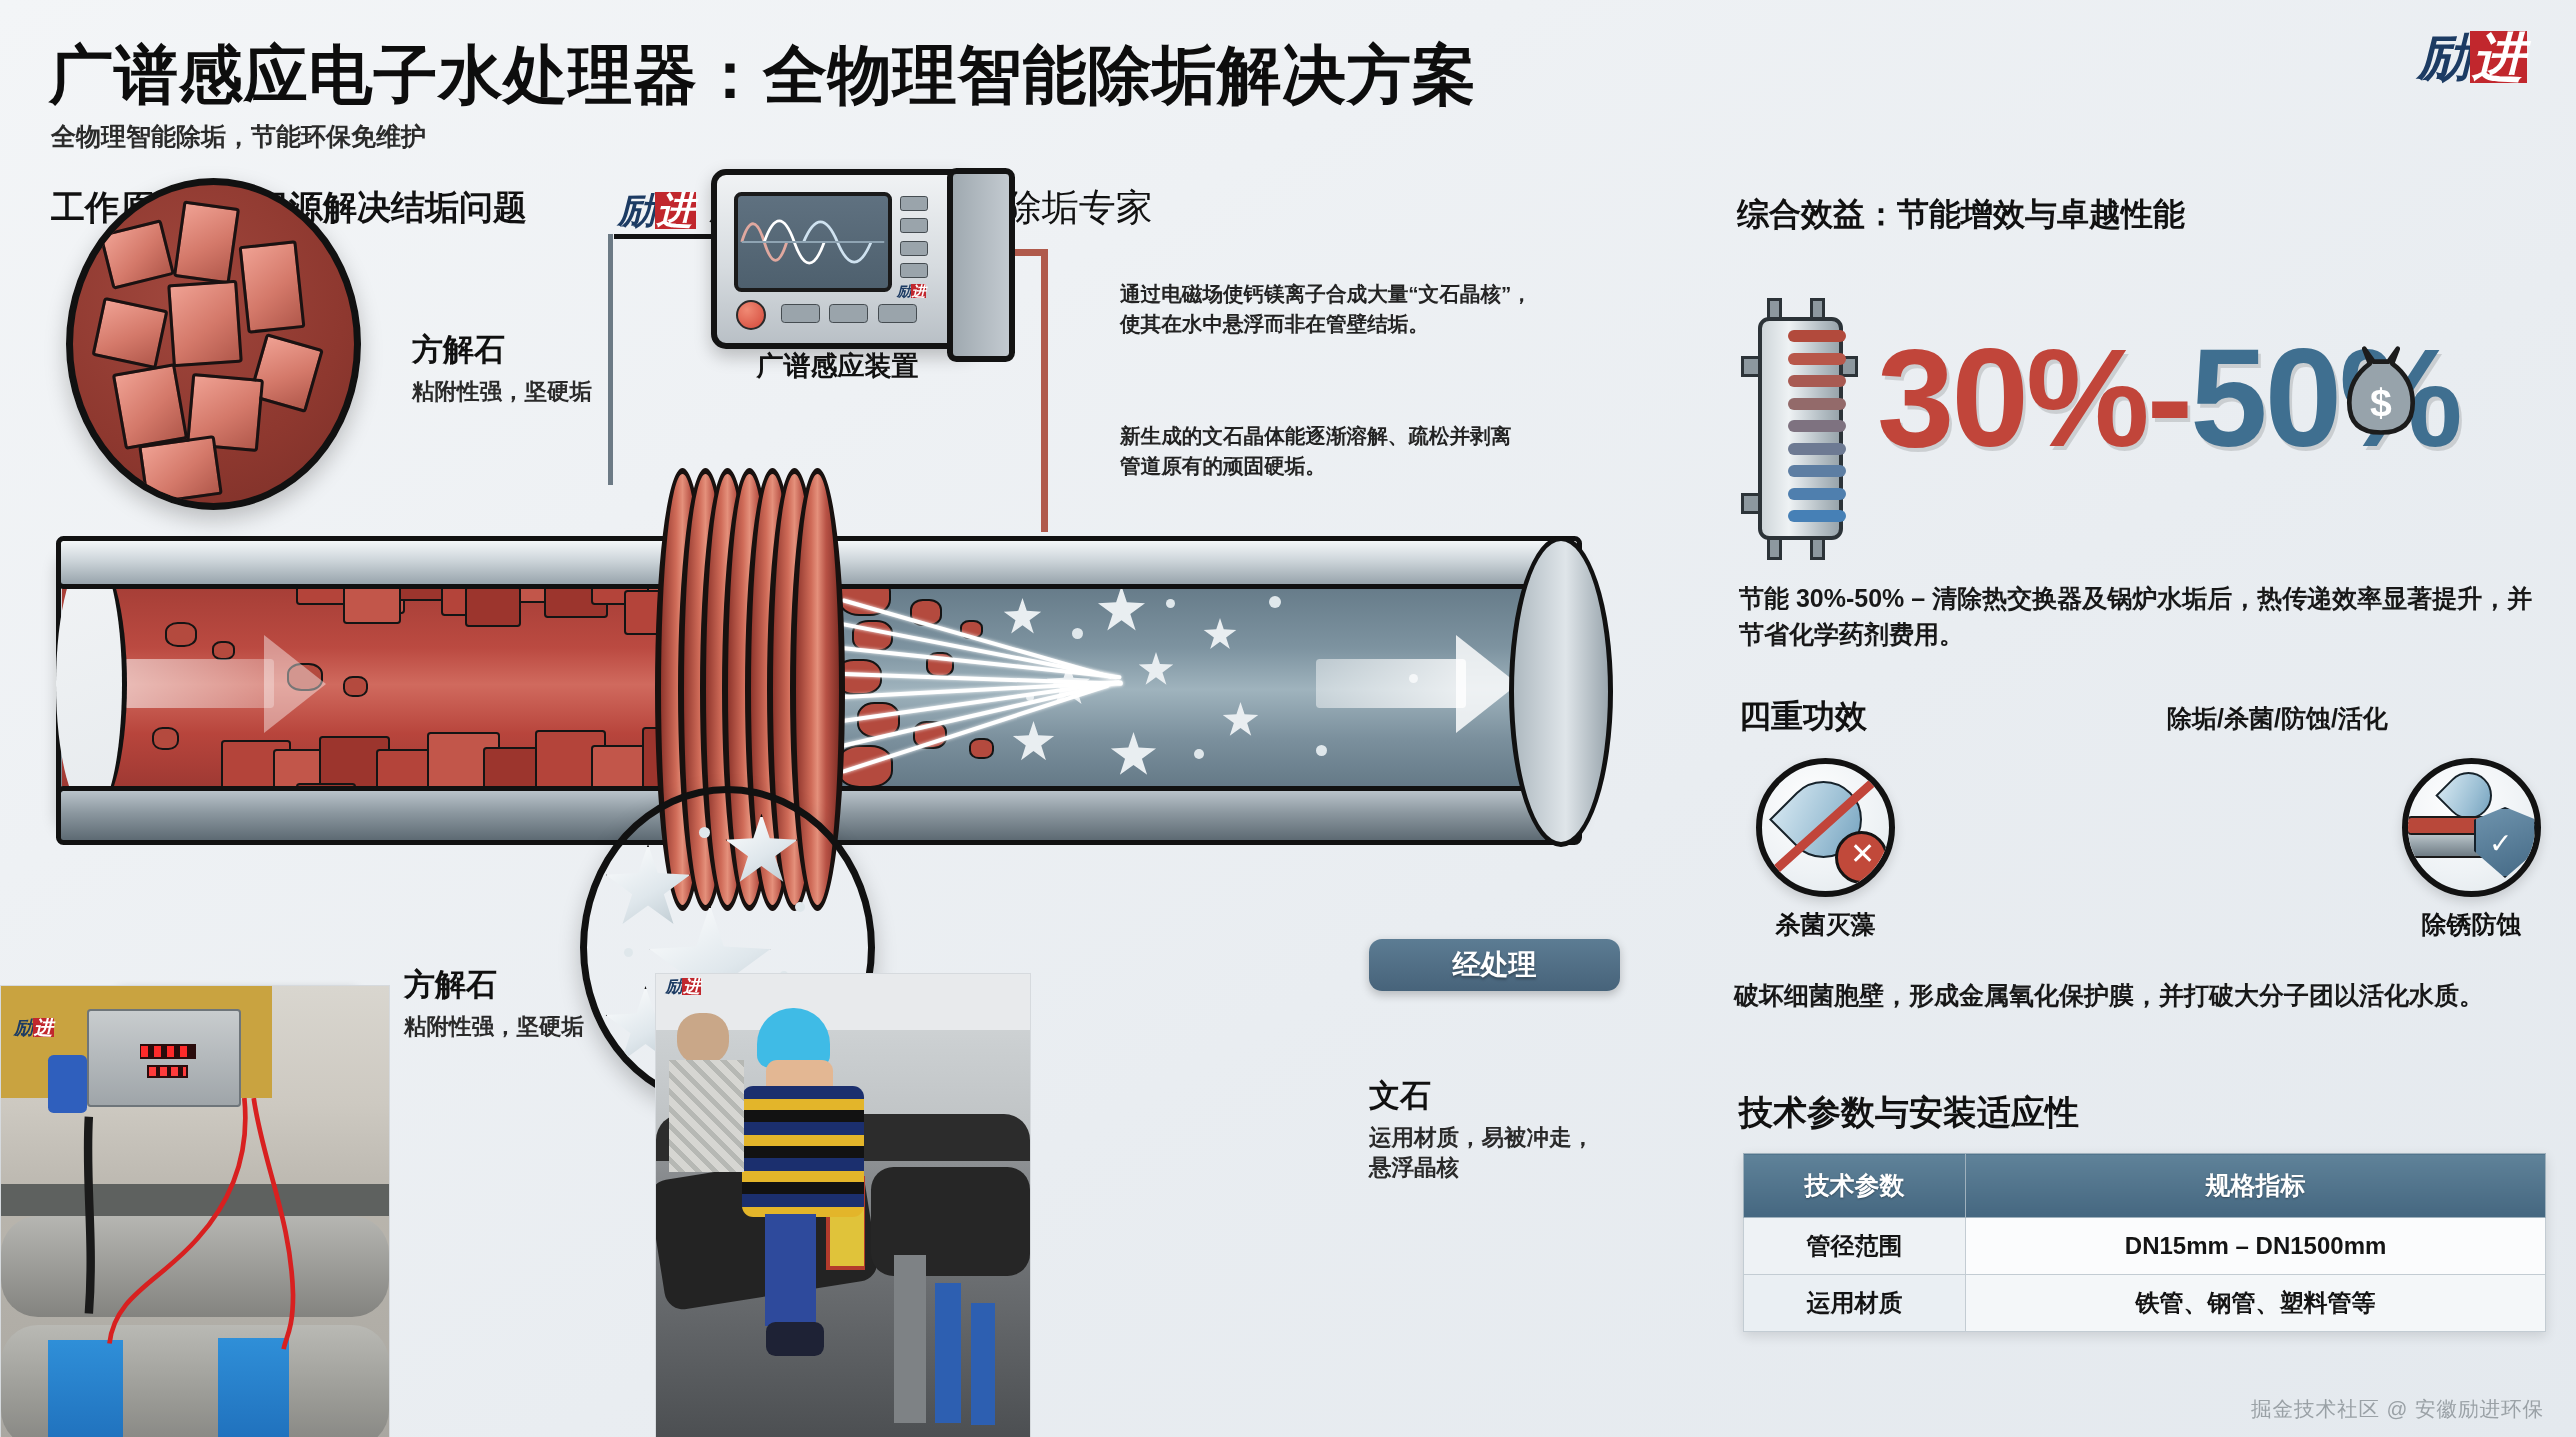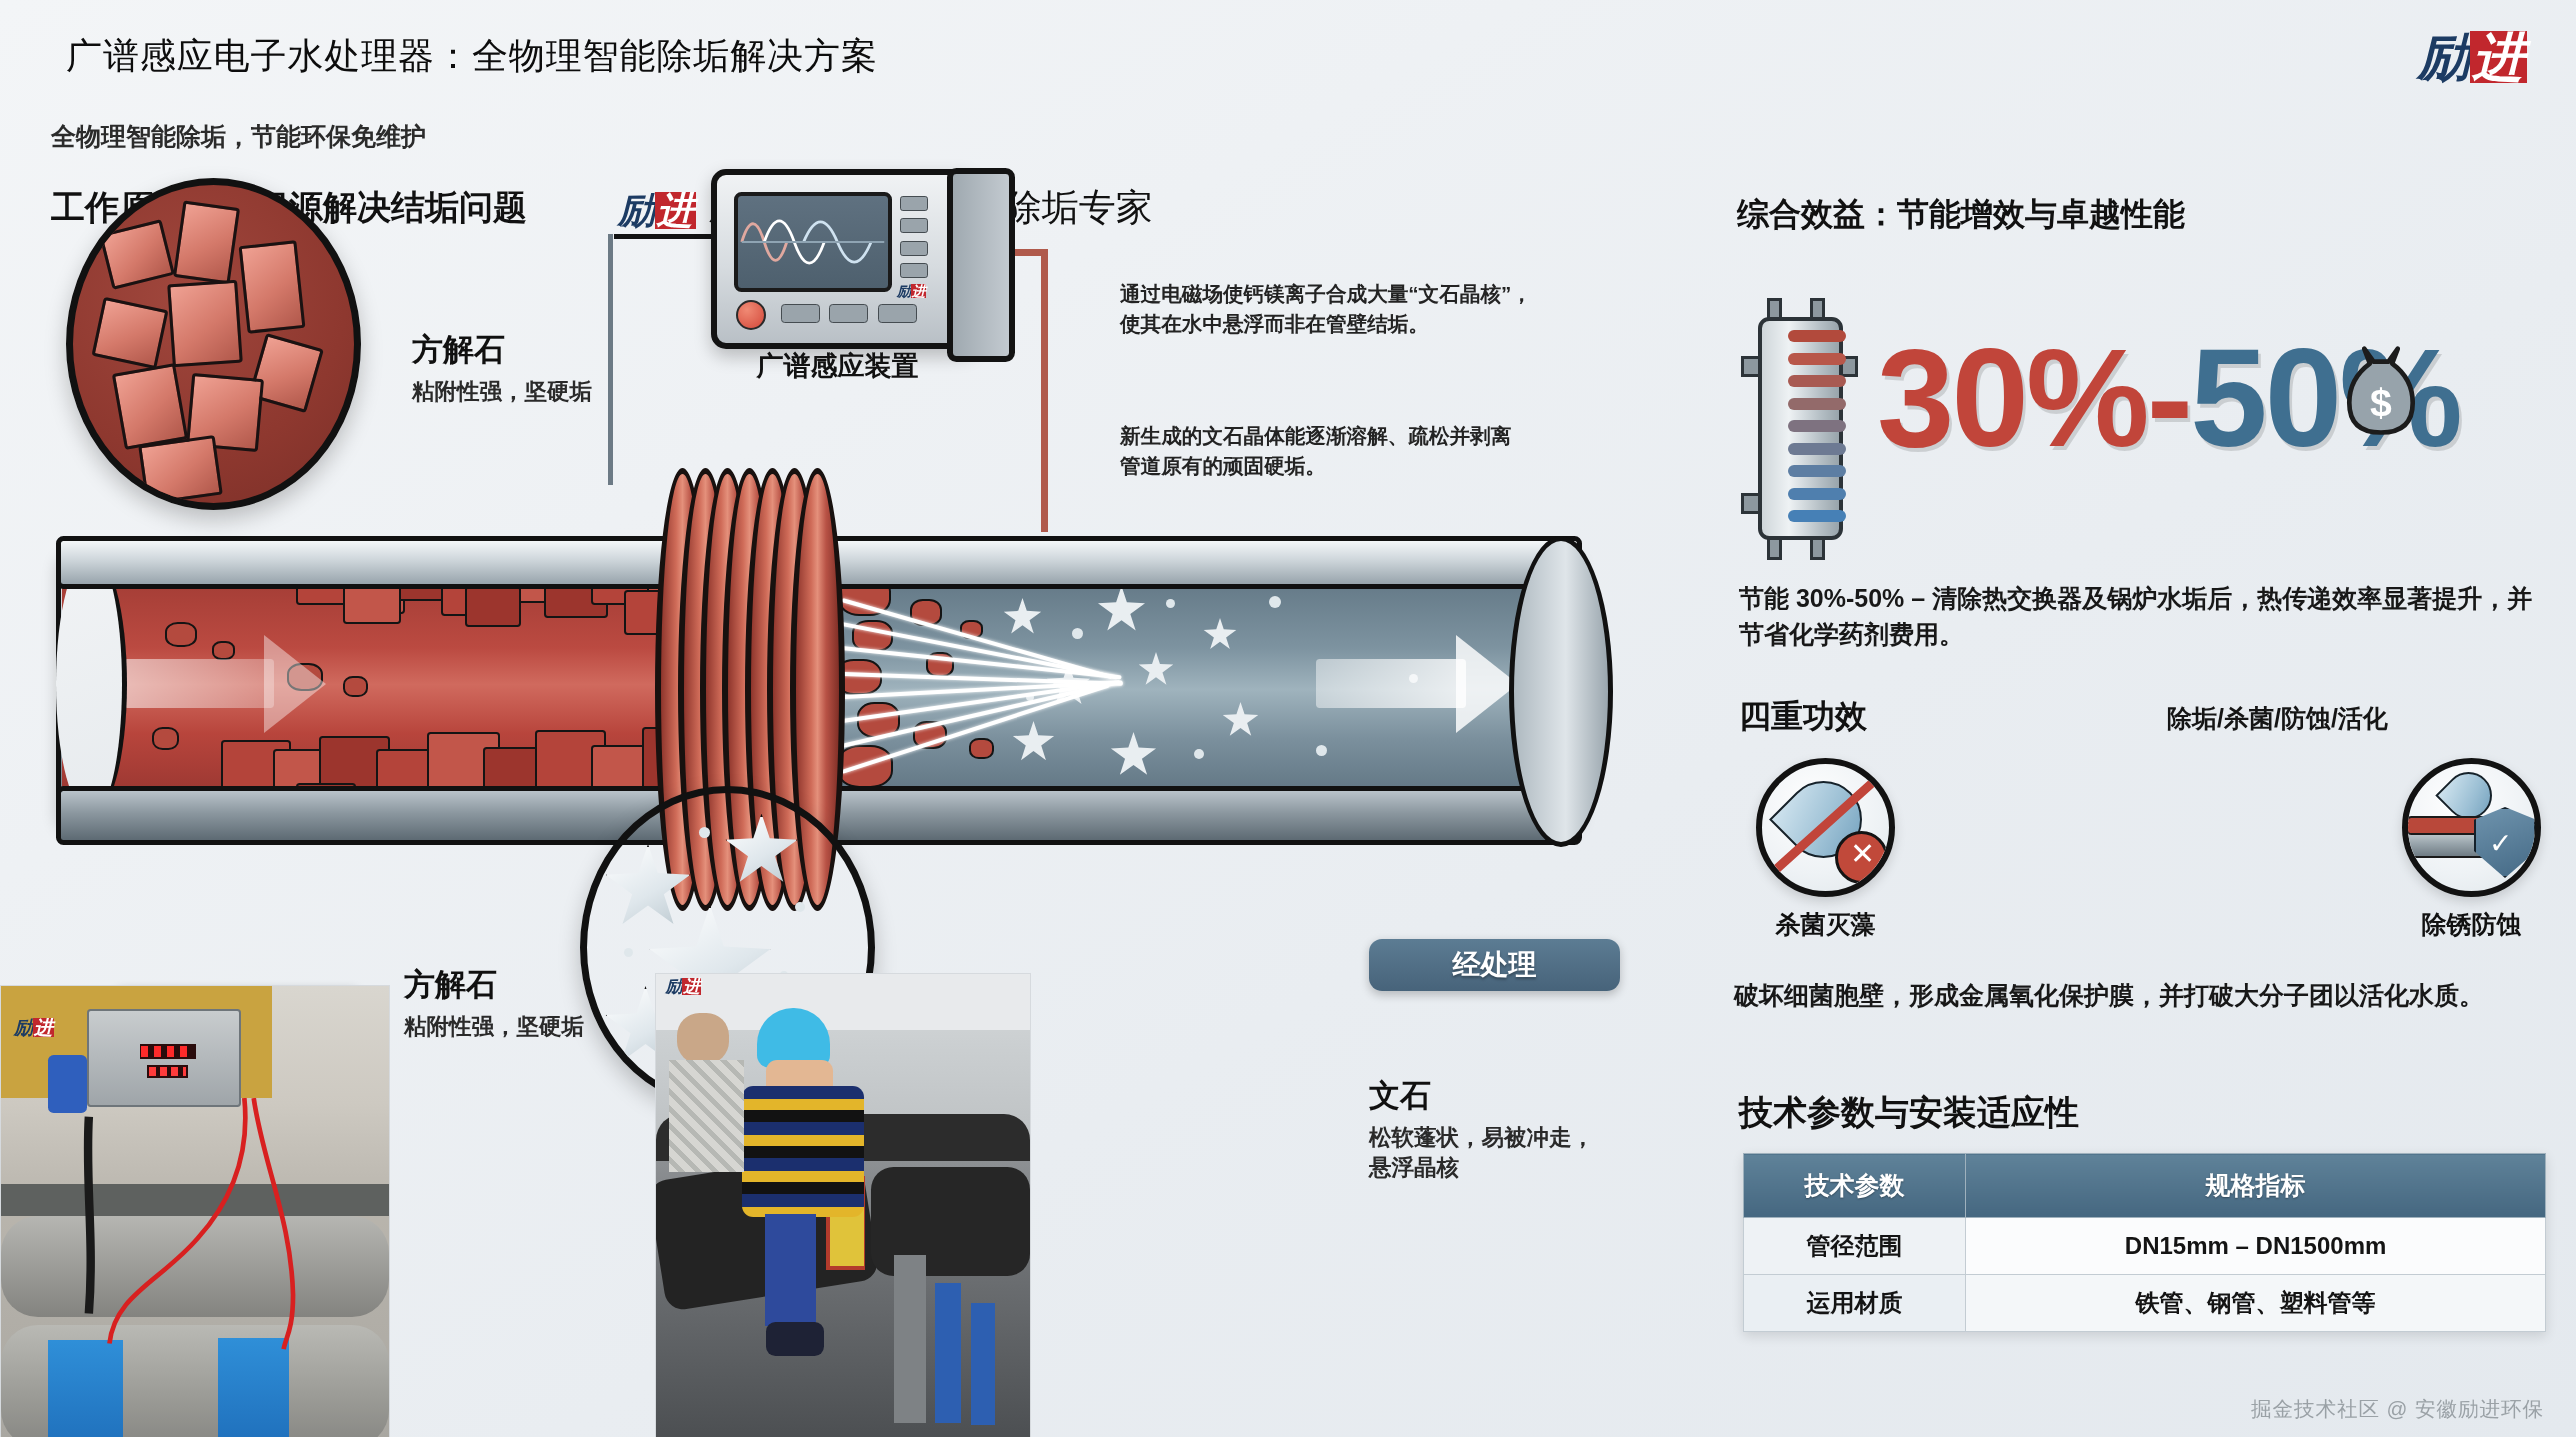--- a/index.html
+++ b/index.html
@@ -6,21 +6,21 @@
   body{
     width:2576px;height:1438px;overflow:hidden;position:relative;
     font-family:"Liberation Sans","DejaVu Sans",sans-serif;
     background:linear-gradient(150deg,#f3f5f7 0%,#eef1f4 30%,#e9edf1 60%,#e4e9ee 100%);
     color:#111;
   }
   .abs{position:absolute;}
   .nosel{user-select:none;}
 
   
-  #header-title{left:49px;top:32px;font-size:36px;font-weight:normal;letter-spacing:0.9px;color:#0d0d0d;white-space:nowrap;margin-left:17px;}
+  #header-title{left:49px;top:32px;font-size:64px;font-weight:bold;letter-spacing:0.9px;color:#0d0d0d;white-space:nowrap;}
   #header-sub{left:51px;top:120px;font-size:25px;font-weight:600;color:#2b2b2b;white-space:nowrap;}
   #header-principle{left:51px;top:185px;font-size:34px;font-weight:bold;color:#111;white-space:nowrap;}
   #header-benefit{left:1737px;top:193px;font-size:32px;font-weight:bold;color:#111;white-space:nowrap;}
 
   
   .brand{display:inline-flex;align-items:stretch;height:1em;vertical-align:middle;line-height:1;}
   .brand .b1{color:#1c3b63;font-weight:bold;font-style:italic;}
   .brand .b2{background:#c1272d;color:#fff;font-weight:bold;font-style:italic;padding:0 .05em;}
   #logo-main{right:49px;top:22.5px;font-size:52px;}
   #logo-inline{left:618px;top:183px;font-size:37px;}
@@ -374,21 +374,21 @@
   <div class="anno-p">粘附性强，坚硬垢</div>
 </div>
 
 <div class="abs nosel" id="anno-calcite2">
   <div class="anno-h">方解石</div>
   <div class="anno-p">粘附性强，坚硬垢</div>
 </div>
 
 <div class="abs nosel" id="anno-aragonite">
   <div class="anno-h">文石</div>
-  <div class="anno-p">松软蓬状，易被冲走，</div>
+  <div class="anno-p">运用材质，易被冲走，</div>
   <div class="anno-p">悬浮晶核</div>
 </div>
 
 <div class="mid-block nosel" id="mid-1">
   <div class="mid-p">通过电磁场使钙镁离子合成大量“文石晶核”，</div>
   <div class="mid-p">使其在水中悬浮而非在管壁结垢。</div>
 </div>
 <div class="mid-block nosel" id="mid-2">
   <div class="mid-p">新生成的文石晶体能逐渐溶解、疏松并剥离</div>
   <div class="mid-p">管道原有的顽固硬垢。</div>

